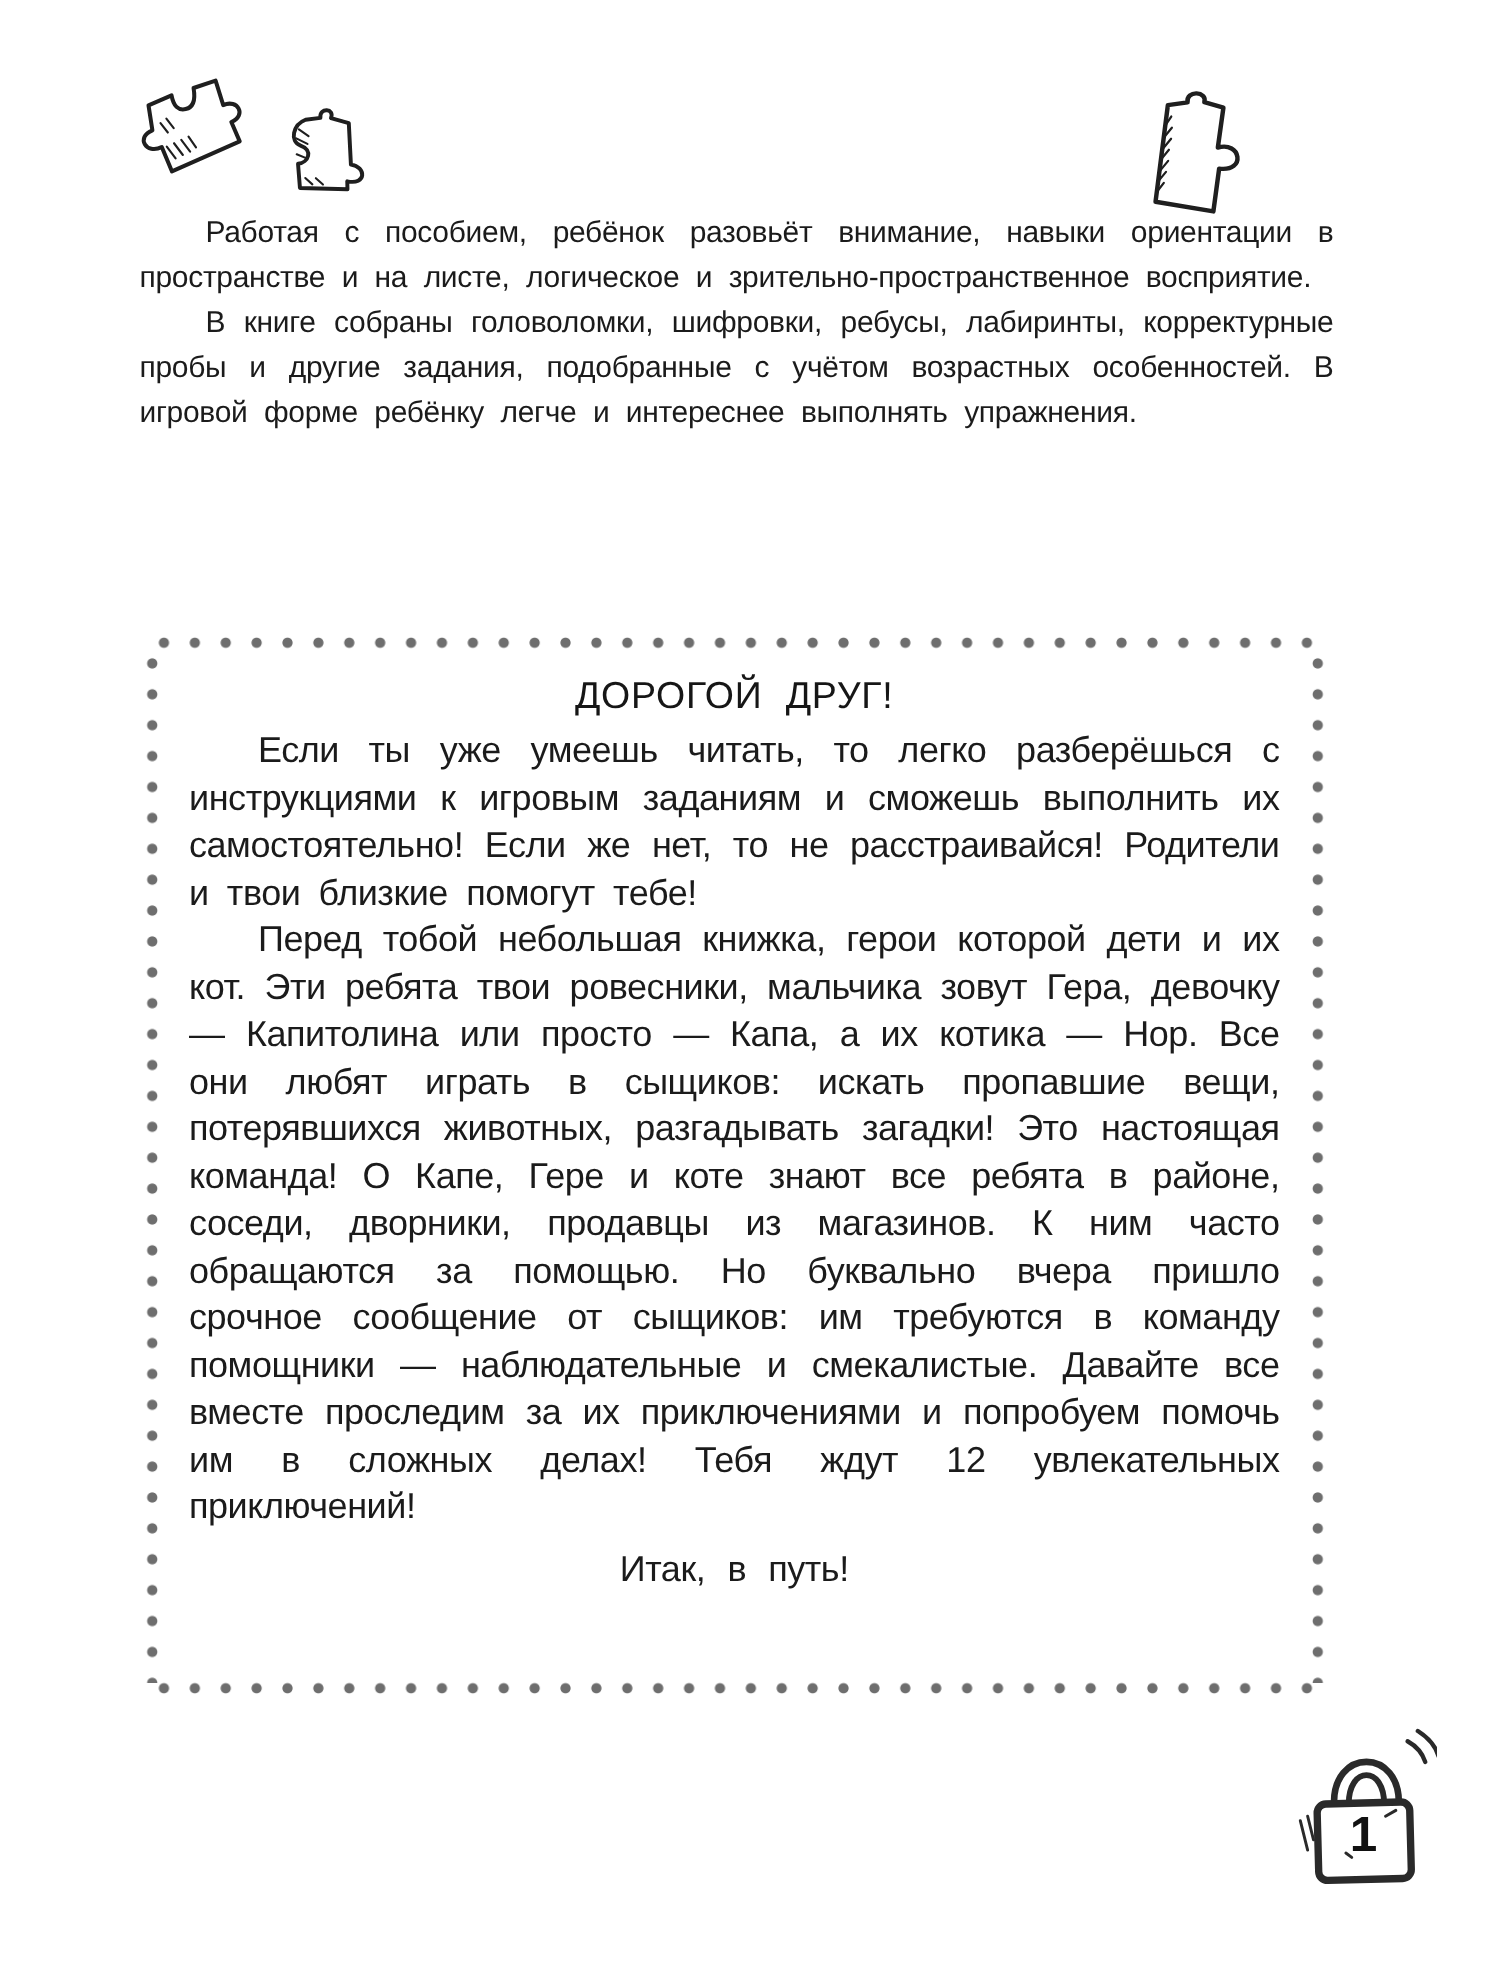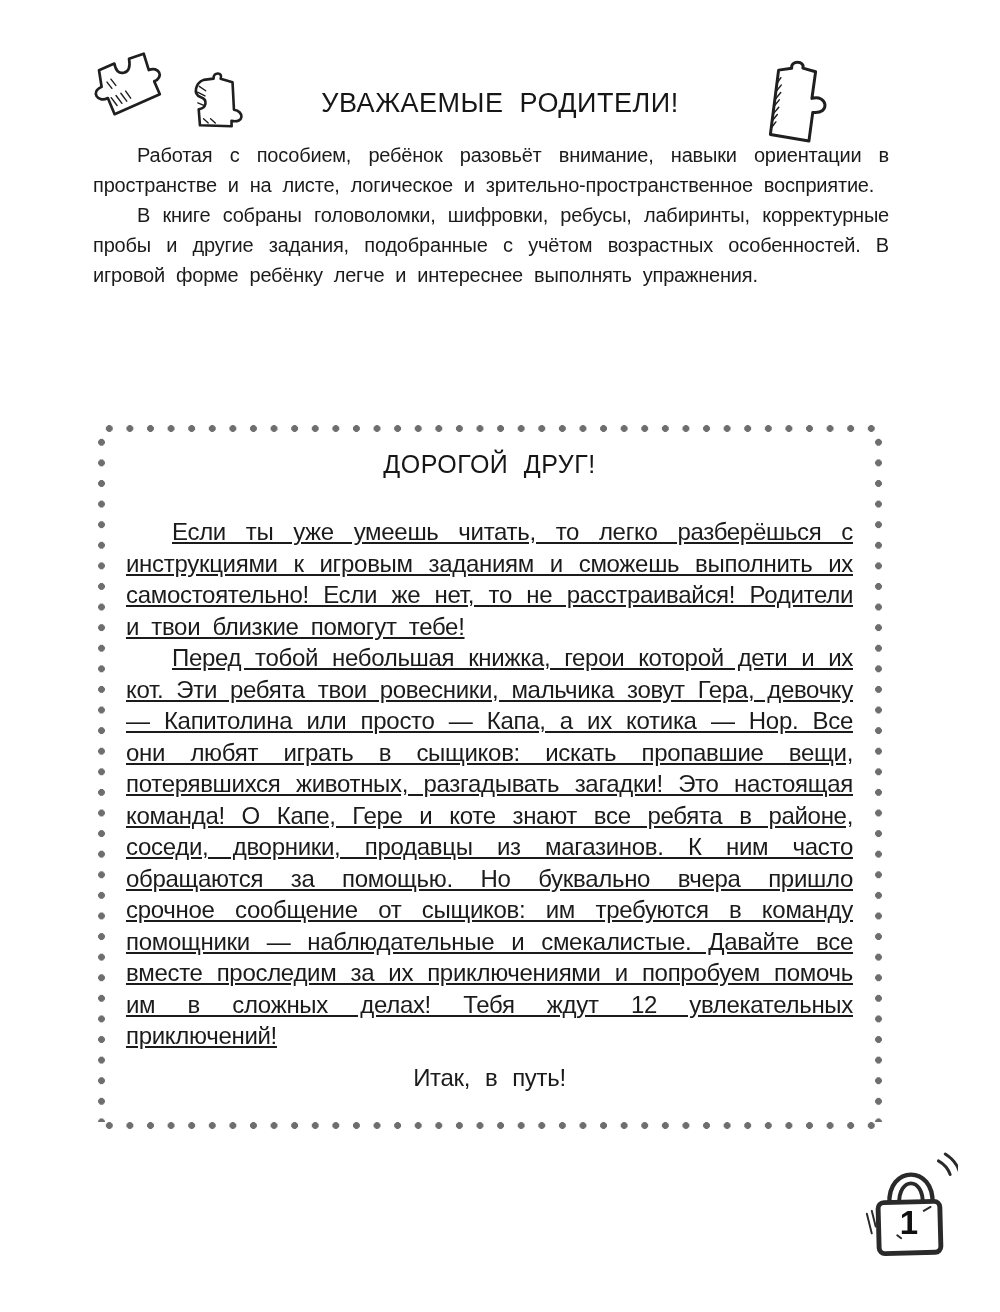--- a/index.html
+++ b/index.html
@@ -80,31 +80,30 @@
   .dots-right  { right: 0; }
 
   .box-inner { position: relative; padding: 26px 30px 0 29px; }
   .box-heading {
     text-align: center;
     font-size: 25px;
     font-weight: 400;
     letter-spacing: 0.5px;
     word-spacing: 8px;
     color: #161616;
-    margin-bottom: 37px;
+    margin-bottom: 6px;
   }
   .box-inner p.box-par {
     font-size: 24px;
     line-height: 31.5px;
     letter-spacing: -0.3px;
     word-spacing: 0.24em;
     text-align: justify;
     text-indent: 46px;
     color: #1b1b1b;
-    text-decoration: underline;
   }
   .box-closing {
     margin-top: 12px;
     text-align: center;
     font-size: 24px;
     letter-spacing: -0.3px;
     word-spacing: 0.35em;
     color: #1b1b1b;
   }
 
@@ -145,21 +144,20 @@
       <path stroke-width="1.6" d="M20,22 l8,4 M19,29 l9,3 M21,41 l8,2 M30,58 l6,4 M38,57 l6,4"></path>
     </svg>
   </div>
   <div class="sketch-icon puzzle-3">
     <svg viewBox="0 0 90 95" fill="none" stroke="#1f1f1f" stroke-width="3.2" stroke-linejoin="round" stroke-linecap="round">
       <path fill="#ffffff" d="M28,12 L42,9 C40,0 56,0 54,8 L68,11 L66,40 C82,34 88,56 68,55 L66,86 L24,82 Z"></path>
       <path stroke-width="1.6" d="M31,20 l-4,7 M32,28 l-5,7 M32,36 l-5,7 M31,44 l-5,7 M31,52 l-5,7 M30,60 l-5,7 M29,68 l-4,6"></path>
     </svg>
   </div>
 
-  <div class="main-heading">УВАЖАЕМЫЕ  РОДИТЕЛИ!</div>
 
   <div class="intro">
     <p>Работая с пособием, ребёнок разовьёт внимание, навыки ориентации в пространстве и на листе, логическое и зрительно-пространственное восприятие.</p>
     <p>В книге собраны головоломки, шифровки, ребусы, лабиринты, корректурные пробы и другие задания, подобранные с учётом возрастных особенностей. В игровой форме ребёнку легче и интереснее выполнять упражнения.</p>
   </div>
 
   <div class="friend-box">
     <div class="dots dots-h dots-top"></div>
     <div class="dots dots-h dots-bottom"></div>
     <div class="dots dots-v dots-left"></div>

